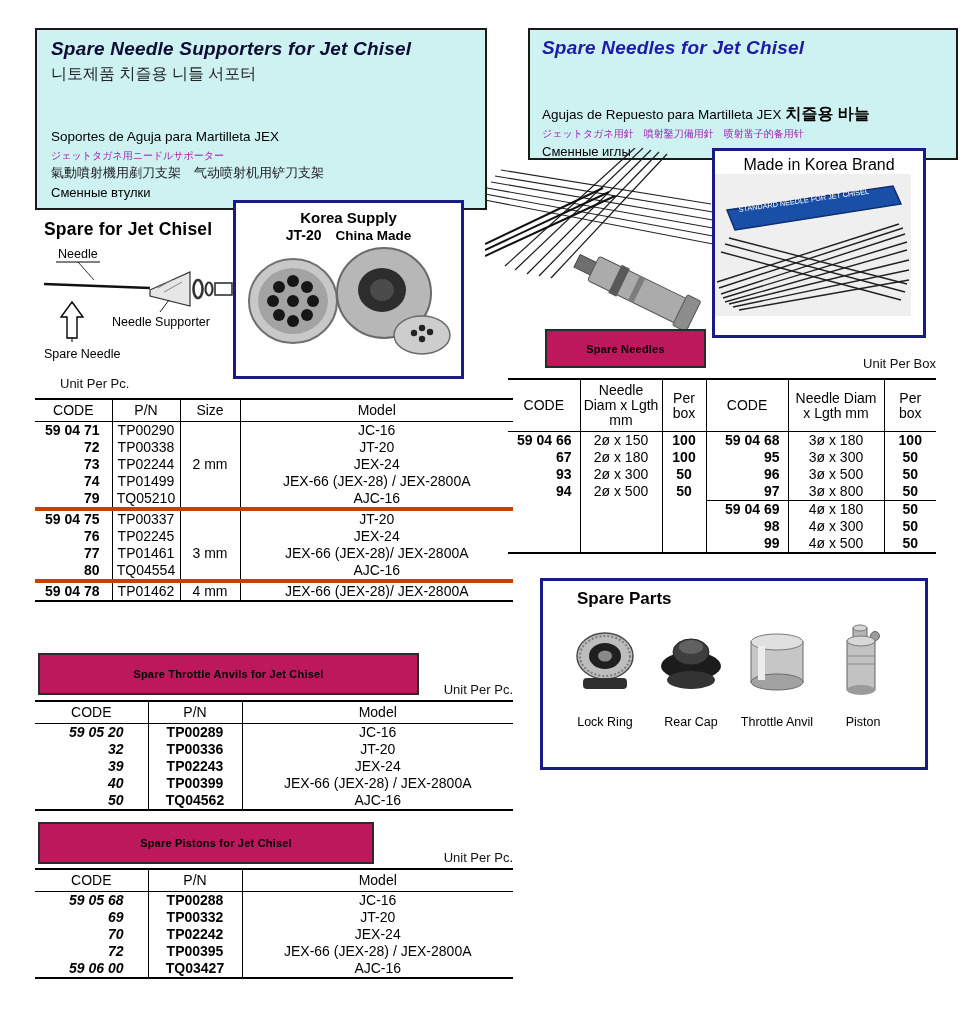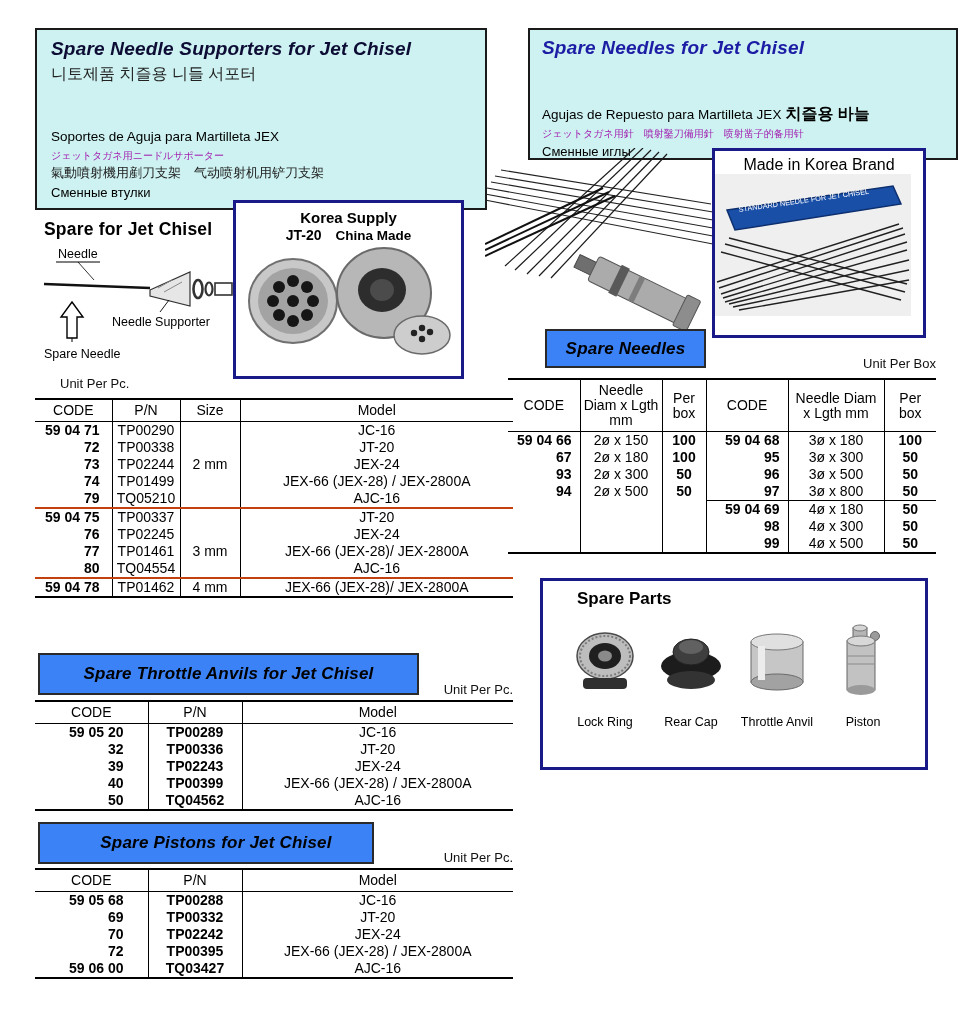--- a/index.html
+++ b/index.html
@@ -16,54 +16,54 @@
   .hdr-line{margin-top:5px;line-height:1.15;}
   .l-ko{font-size:16px;color:#222;}
   .l-es{font-size:13.5px;margin-top:46px;}
   .l-ja{font-size:10px;color:#a21caf;}
   .l-zh{font-size:13px;color:#222;}
   .l-ru{font-size:13px;}
   .inline-ko{font-size:16px;font-weight:600;margin-left:4px;}
 
   
   .sec-title{position:absolute;font-size:17.5px;font-weight:700;letter-spacing:.2px;}
-  .yellowbox{position:absolute;background:#3b82f6;border:2px solid #2a2a2a;display:flex;align-items:center;justify-content:center;font-weight:700;font-style:italic;font-size:17px;letter-spacing:.2px;}
+  .yellowbox{position:absolute;background:#be185d;border:2px solid #2a2a2a;display:flex;align-items:center;justify-content:center;font-weight:700;font-size:11px;letter-spacing:.2px;}
 
   
   .bluebox{position:absolute;background:#fff;border:3px solid #191987;}
   .korea-box{left:233px;top:200px;width:225px;height:173px;}
   .korea-l1{text-align:center;font-weight:700;font-size:15px;margin-top:6px;}
   .korea-l2{text-align:center;font-weight:700;font-size:14px;margin-top:1px;}
   .korea-l2 .cm{margin-left:14px;font-size:13.5px;}
   .made-box{left:712px;top:148px;width:208px;height:184px;}
   .made-title{text-align:center;font-size:16px;margin-top:5px;}
 
   
   .unit-note{position:absolute;font-size:13px;color:#111;}
 
   
   table.cat{position:absolute;border-collapse:collapse;table-layout:fixed;border-top:2px solid #000;border-bottom:2px solid #000;}
   table.cat th{font-weight:400;font-size:14px;padding:3px 2px;border-bottom:1.5px solid #000;vertical-align:middle;line-height:15px;}
   table.cat td{font-size:14px;height:17px;line-height:17px;padding:0 4px;white-space:nowrap;overflow:hidden;}
   table.cat th+th,table.cat td+td{border-left:1px solid #000;}
-  table.cat tr.gs>td{border-top:2px solid #c2410c;}
+  table.cat tr.gs>td{border-top:4px solid #c2410c;}
   table.cat td.gs{border-top:1px solid #000;}
 
   .t-supporters{left:35px;top:398px;width:478px;}
   .t-supporters td:nth-child(1){text-align:right;padding-right:12px;font-weight:700;}
   .t-supporters td:nth-child(2){text-align:center;}
   .t-supporters td:nth-child(3){text-align:center;}
   .t-supporters td:nth-child(4){text-align:center;}
 
   .t-needles{left:508px;top:378px;width:428px;}
   .t-needles td:nth-child(1),.t-needles td:nth-child(4){text-align:right;padding-right:8px;font-weight:700;}
   .t-needles td:nth-child(2),.t-needles td:nth-child(5){text-align:center;}
   .t-needles td:nth-child(3),.t-needles td:nth-child(6){text-align:center;font-weight:700;}
 
-  .t-bottom td:nth-child(1){text-align:right;padding-right:24px;font-weight:700;}
+  .t-bottom td:nth-child(1){text-align:right;padding-right:24px;font-weight:700;font-style:italic;}
   .t-bottom td:nth-child(2){text-align:center;font-weight:bold;}
   .t-bottom td:nth-child(3){text-align:center;}
   .t-throttle{left:35px;top:700px;width:478px;}
   .t-pistons{left:35px;top:868px;width:478px;}
 
   
   .parts-box{left:540px;top:578px;width:382px;height:186px;}
   .sp-title{margin:8px 0 0 34px;font-size:17px;font-weight:700;}
   .sp-row{display:flex;justify-content:center;padding:4px 14px 0;}
   .sp-item{width:86px;text-align:center;}

